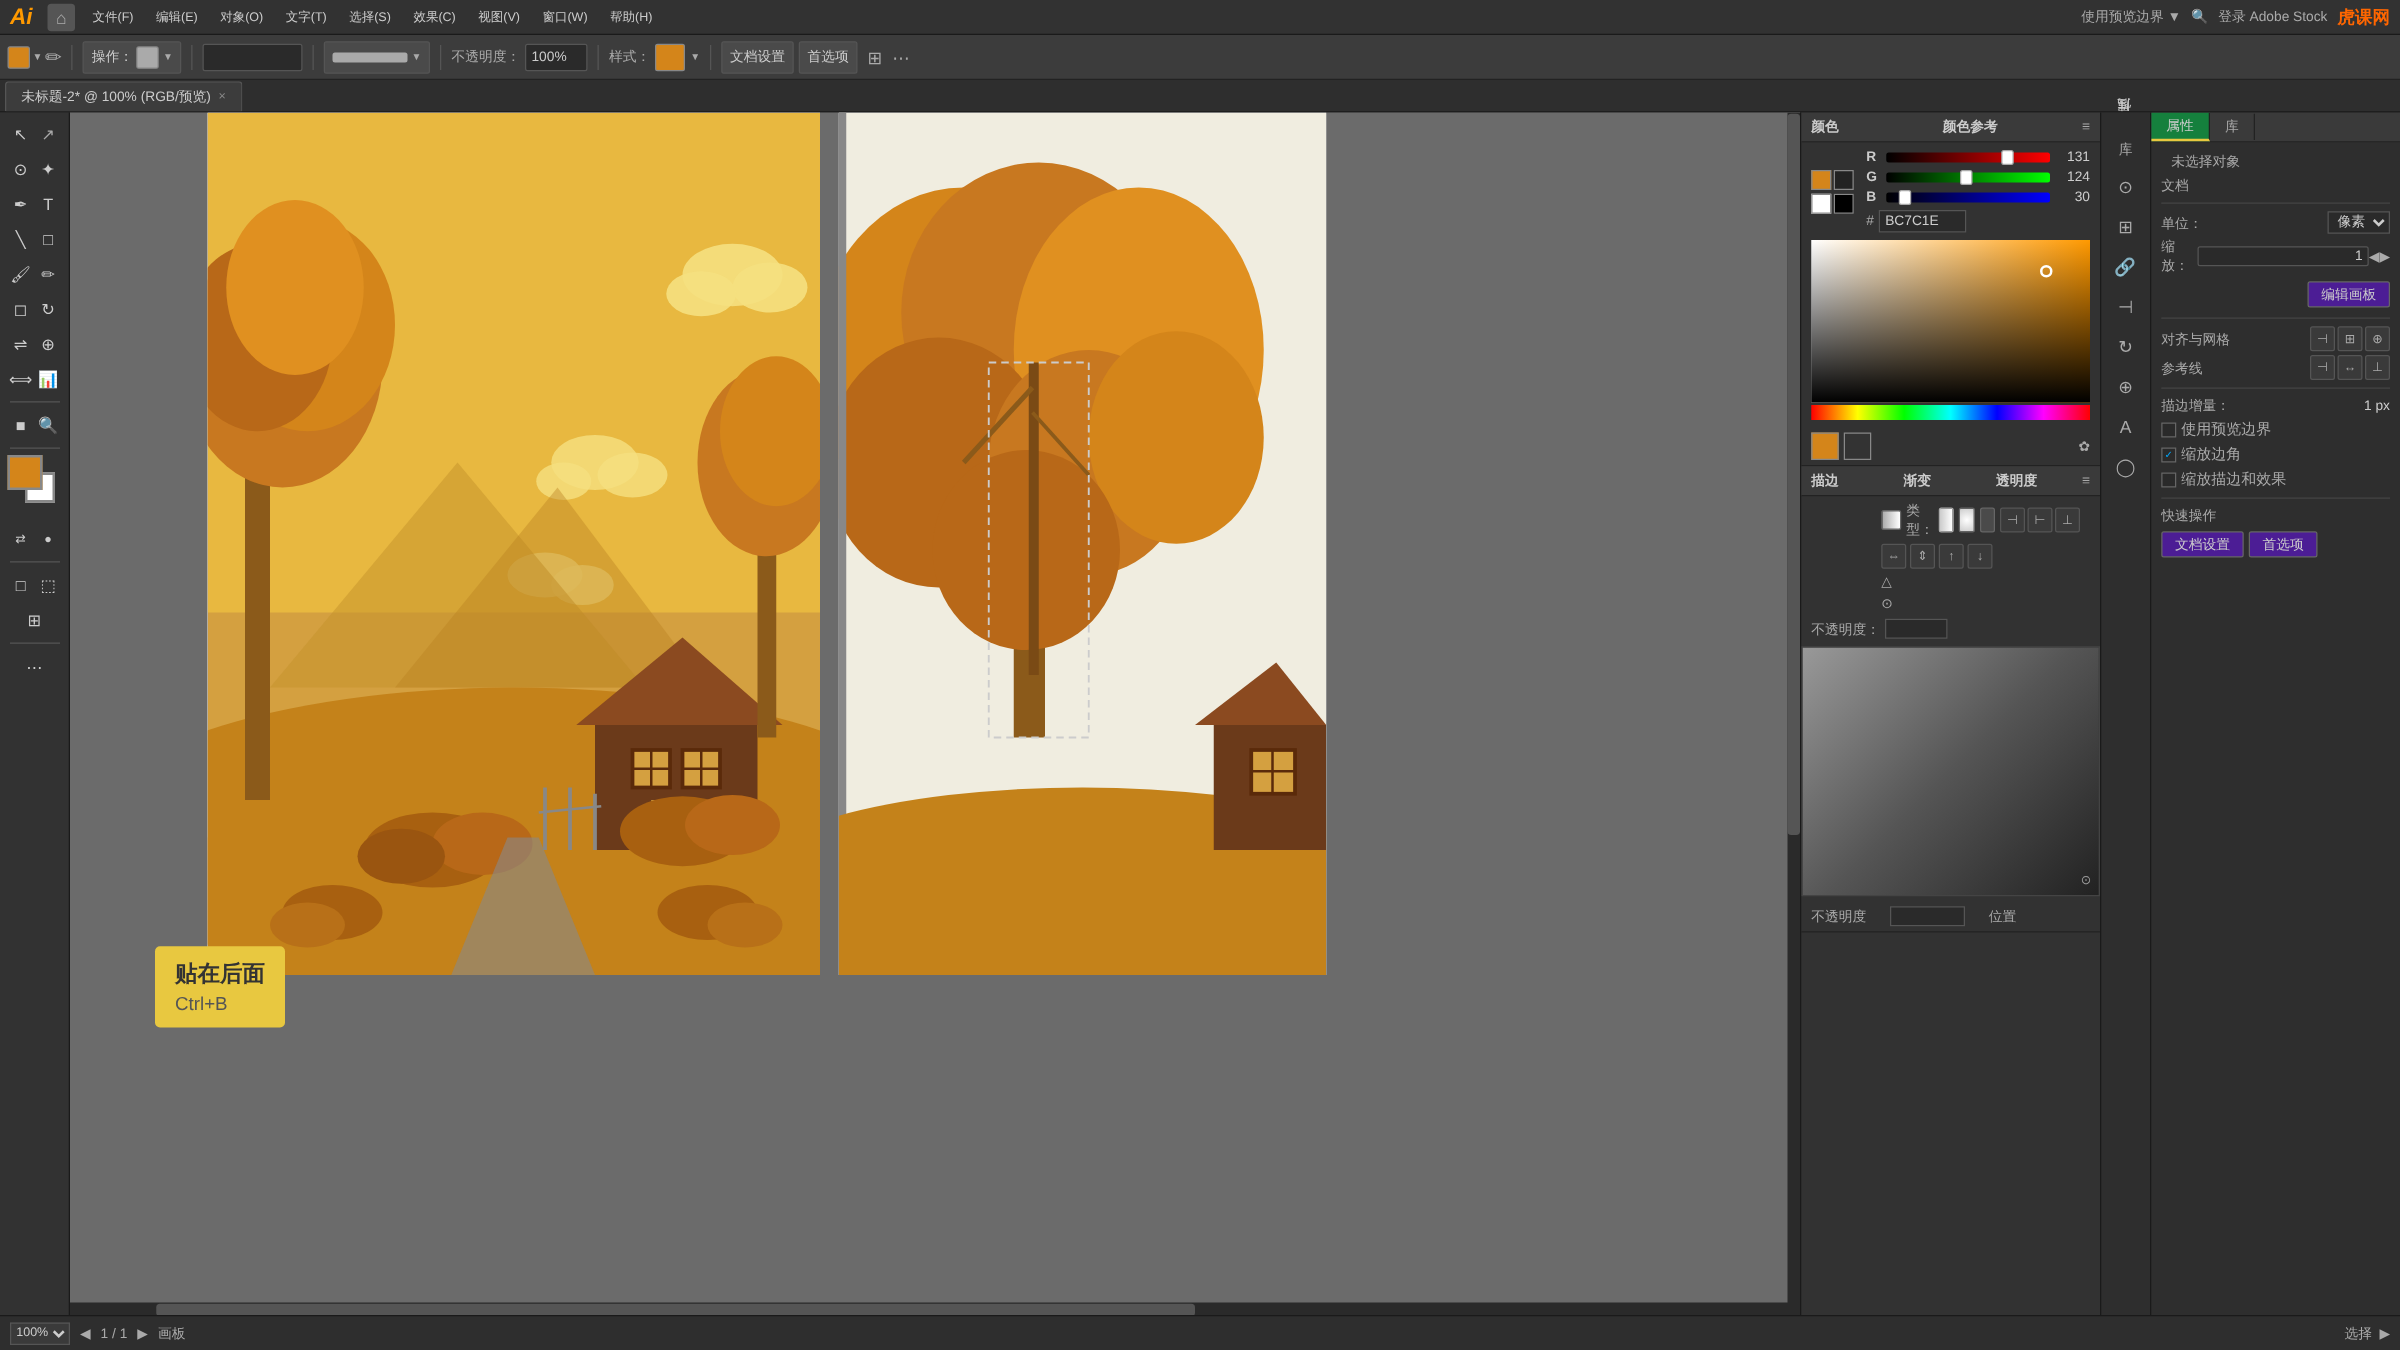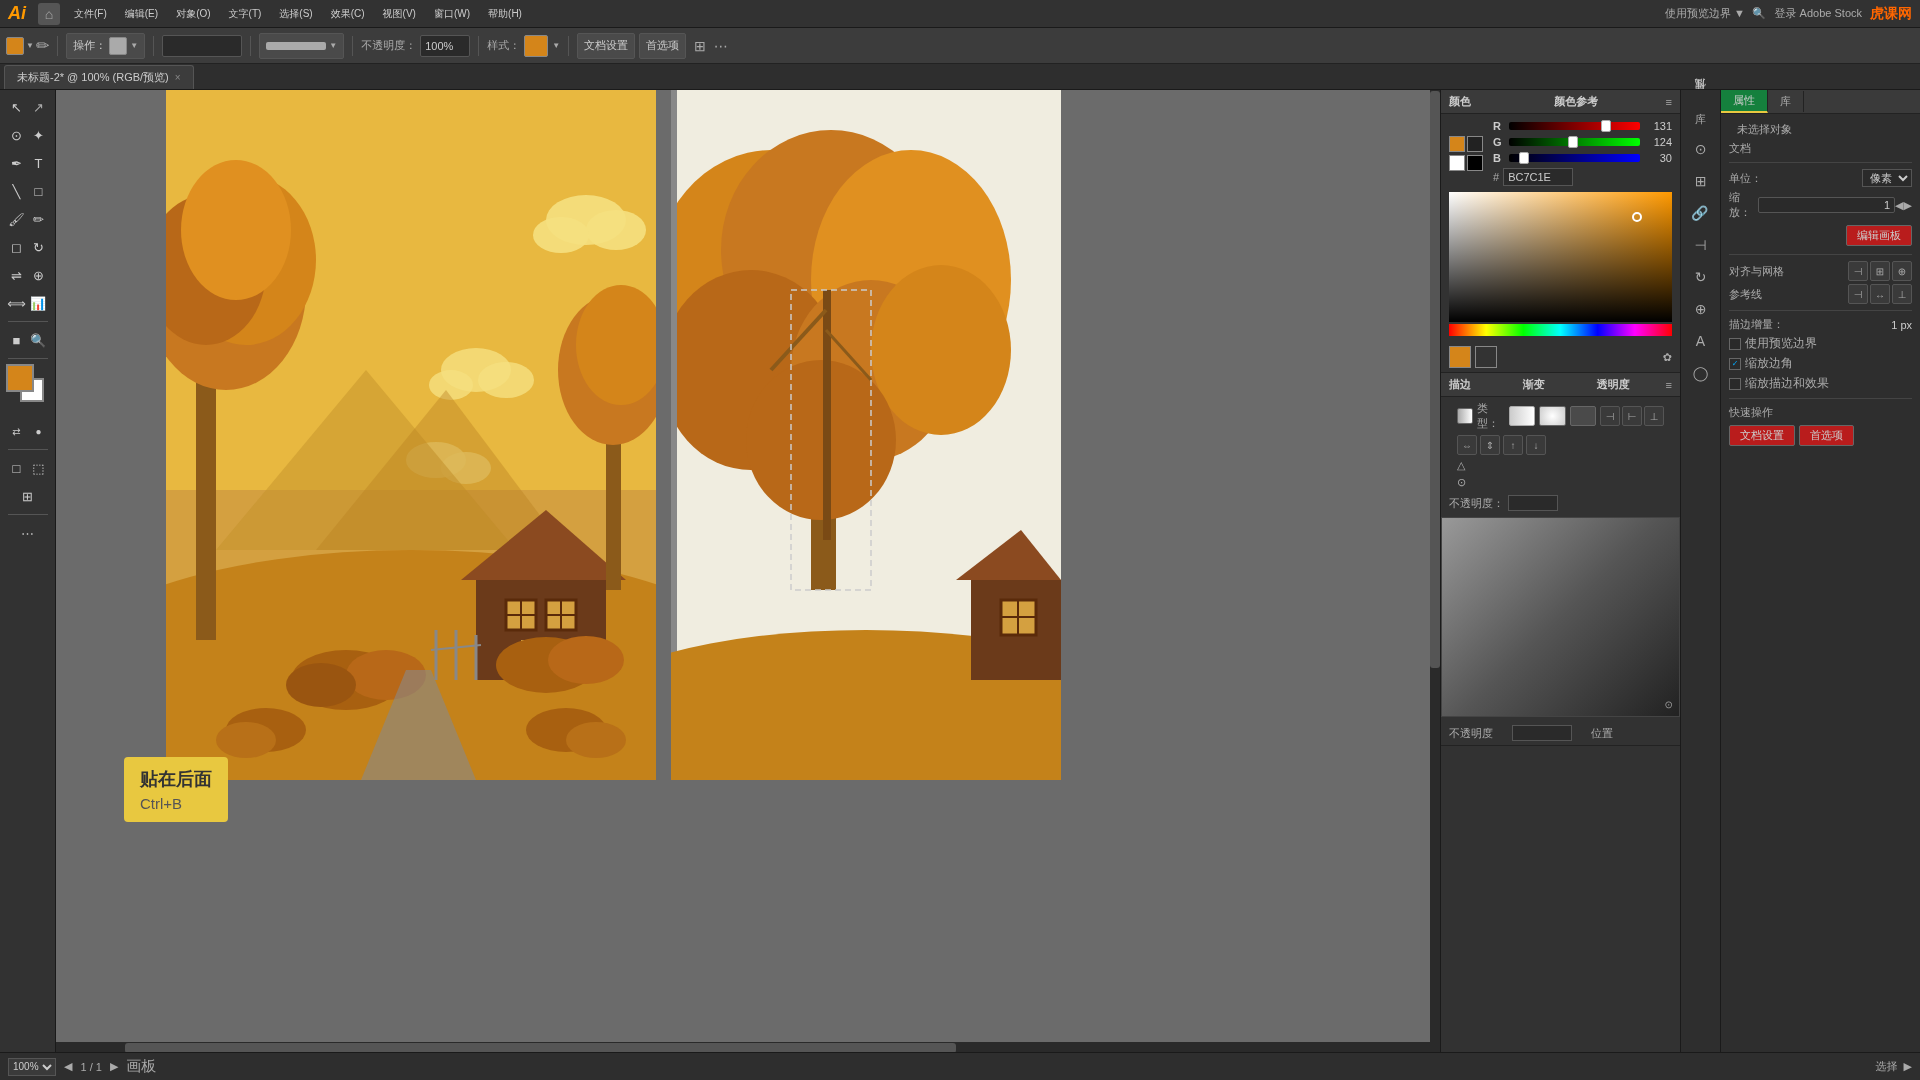--- a/index.html
+++ b/index.html
@@ -422,20 +422,21 @@
       background: #333;
       border: 1px solid #888;
     }
 
     
     #gradient-panel {
       border-bottom: 1px solid #222;
     }
     .gradient-controls {
       padding: 4px 16px;
+      margin-left: 48px;
     }
     .gradient-type-row {
       display: flex;
       align-items: center;
       gap: 4px;
       margin-bottom: 4px;
     }
     .gradient-type-label {
       width: 30px;
       font-size: 11px;
@@ -479,21 +480,21 @@
       font-size: 11px;
       min-width: 50px;
       text-align: right;
     }
     .prop-value-plain {
       color: #ccc;
       font-size: 11px;
     }
     .prop-button {
       padding: 2px 10px;
-      background: #b91c1c;
+      background: #4c1d95;
       border: 1px solid #666;
       border-radius: 2px;
       color: #ccc;
       font-size: 11px;
       cursor: pointer;
     }
     .prop-checkbox-row {
       display: flex;
       align-items: center;
       gap: 4px;
@@ -1117,18 +1118,18 @@
       <option>100%</option>
     </select>
   </div>
   <span style="cursor:pointer;color:#aaa;">◀</span>
   <span style="font-size:11px;">
     <span>1</span>
     /
     <span>1</span>
   </span>
   <span style="cursor:pointer;color:#aaa;">▶</span>
-  <span style="font-size:15px;color:#aaa;">画板</span>
+  <span style="font-size:11px;color:#aaa;">画板</span>
   <div style="margin-left:auto;display:flex;align-items:center;gap:6px;">
     <span style="font-size:11px;color:#aaa;">选择</span>
     <span style="color:#aaa;cursor:pointer;">▶</span>
   </div>
 </div>
 
 </body></html>

